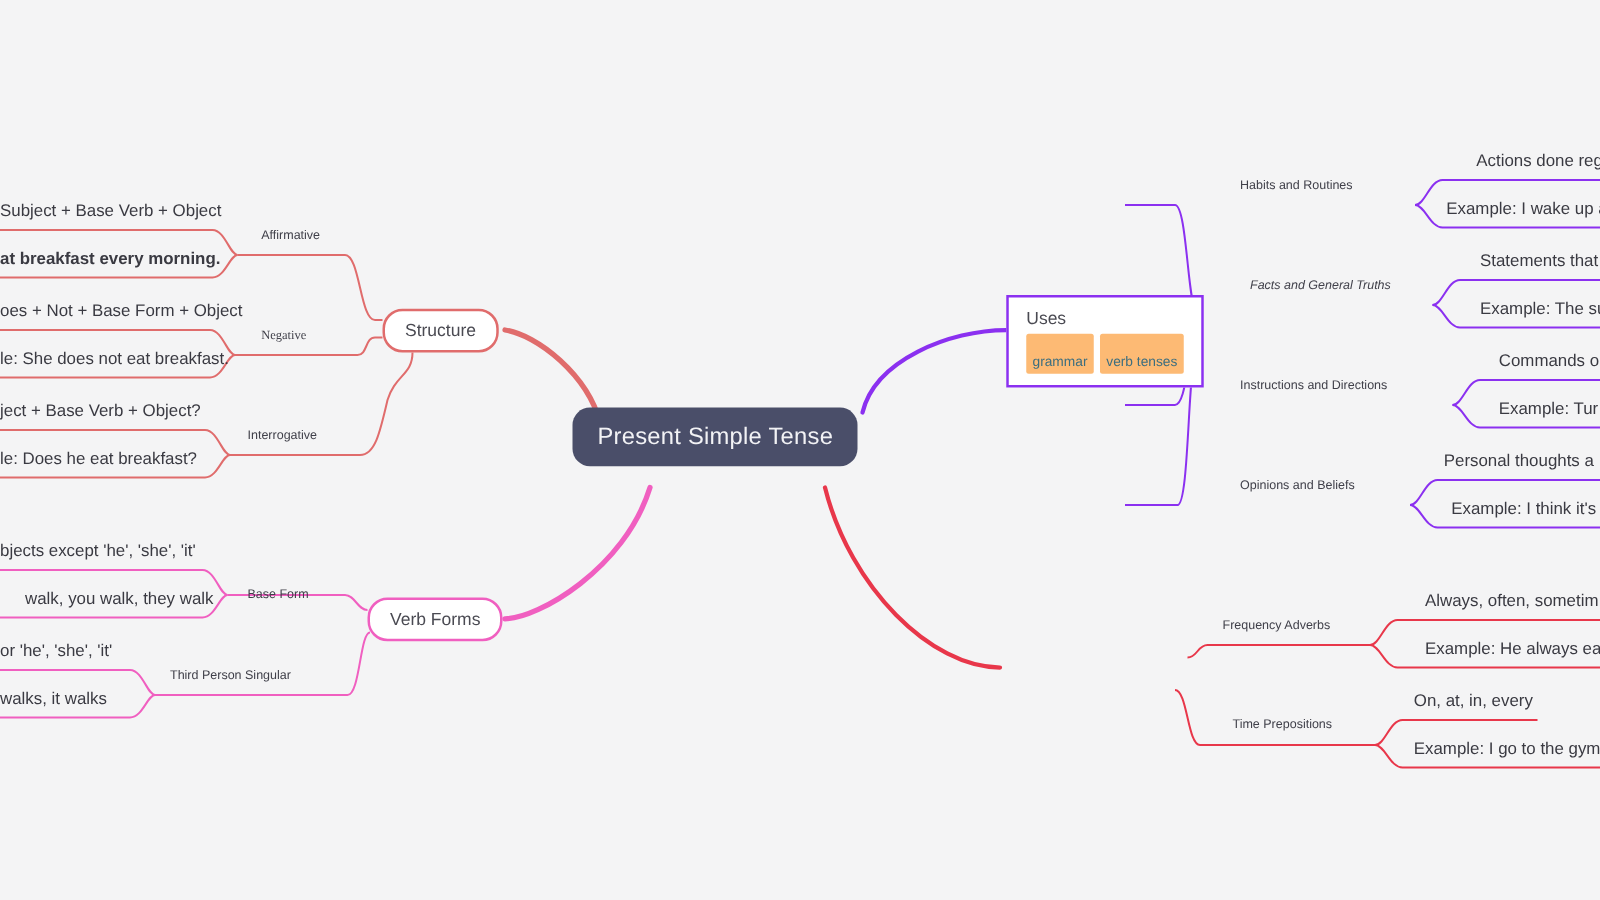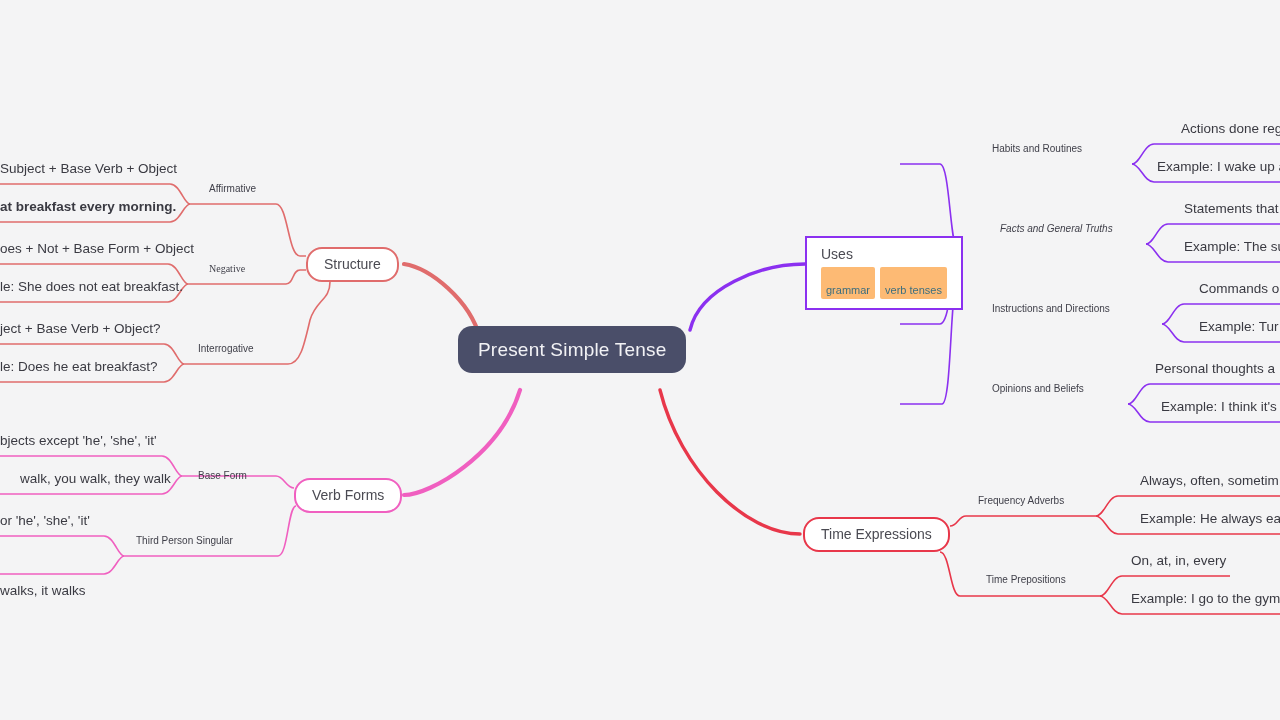--- a/index.html
+++ b/index.html
@@ -191,21 +191,21 @@
   <div class="node branch-node color-verbforms" style="left:294px; top:478px;">
     <span class="branch-label">Verb Forms</span>
   </div>
 
   <div class="node sub-node" style="left:198px; top:453px;margin-top:15px;">Base Form</div>
   <div class="node sub-node" style="left:136px; top:533px;">Third Person Singular</div>
 
   <div class="node leaf-node" style="left:0px; top:433px;">bjects except 'he', 'she', 'it'</div>
   <div class="node leaf-node" style="left:0px; top:471px;padding-left:20px;">walk, you walk, they walk</div>
   <div class="node leaf-node" style="left:0px; top:513px;">or 'he', 'she', 'it'</div>
-  <div class="node leaf-node" style="left:0px; top:551px;margin-top:32px;">walks, it walks</div>
+  <div class="node leaf-node" style="left:0px; top:551px;">walks, it walks</div>
 
   <div class="node branch-node with-tags color-uses" style="left:805px; top:236px;">
     <span class="branch-label">Uses</span>
     <span class="tag-row">
       <span class="tag">grammar</span>
       <span class="tag">verb tenses</span>
     </span>
   </div>
 
   <div class="node sub-node" style="left:992px; top:141px;">Habits and Routines</div>
@@ -215,23 +215,20 @@
 
   <div class="node leaf-node" style="left:1157px; top:121px;margin-left:24px;">Actions done regular</div>
   <div class="node leaf-node" style="left:1157px; top:159px;">Example: I wake up a</div>
   <div class="node leaf-node" style="left:1184px; top:201px;">Statements that</div>
   <div class="node leaf-node" style="left:1184px; top:239px;">Example: The su</div>
   <div class="node leaf-node" style="left:1199px; top:281px;">Commands o</div>
   <div class="node leaf-node" style="left:1199px; top:319px;">Example: Tur</div>
   <div class="node leaf-node" style="left:1155px; top:361px;">Personal thoughts a</div>
   <div class="node leaf-node" style="left:1161px; top:399px;">Example: I think it's</div>
 
-  <div class="node branch-node color-time" style="left:803px; top:517px;">
-    <span class="branch-label">Time Expressions</span>
-  </div>
 
   <div class="node sub-node" style="left:978px; top:493px;">Frequency Adverbs</div>
   <div class="node sub-node" style="left:986px; top:572px;">Time Prepositions</div>
 
   <div class="node leaf-node" style="left:1140px; top:473px;">Always, often, sometim</div>
   <div class="node leaf-node" style="left:1140px; top:511px;">Example: He always eat</div>
   <div class="node leaf-node" style="left:1131px; top:553px;">On, at, in, every</div>
   <div class="node leaf-node" style="left:1131px; top:591px;">Example: I go to the gym</div>
 
 </div>

